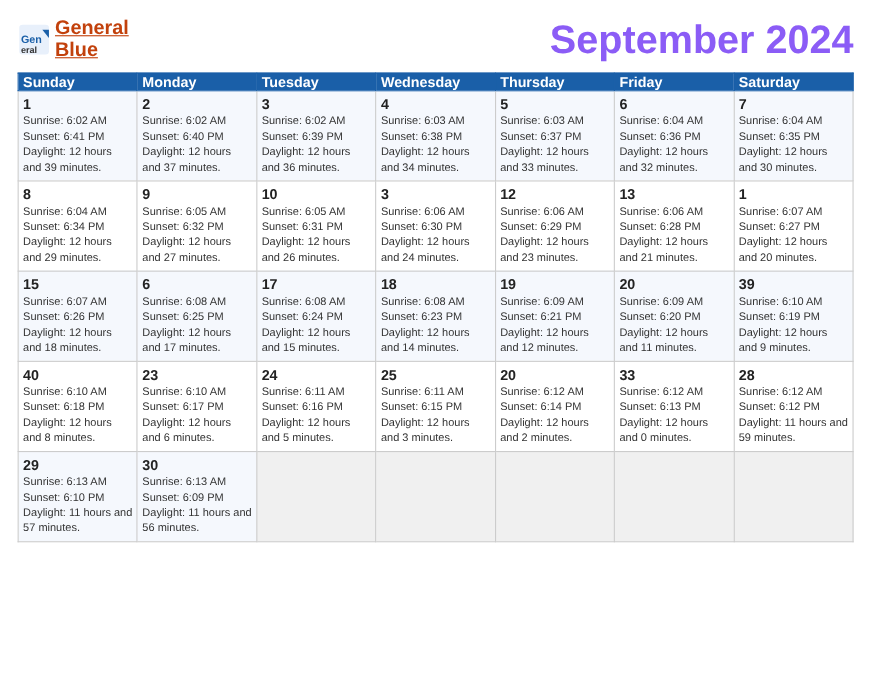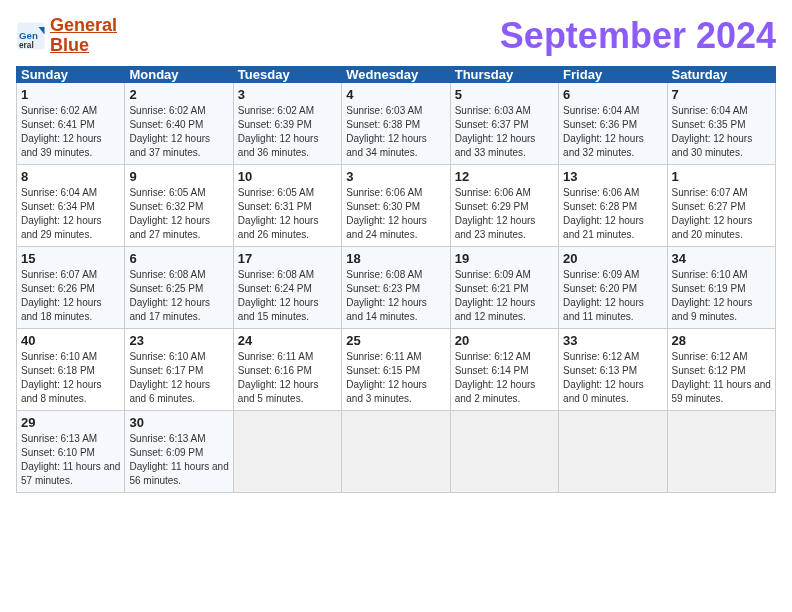--- a/index.html
+++ b/index.html
@@ -287,21 +287,21 @@
       </td>
         <td>
         <span class="day-num">20</span>
         <div class="day-info">
           Sunrise: 6:09 AM<br>
           Sunset: 6:20 PM<br>
           Daylight: 12 hours and 11 minutes.
         </div>
       </td>
         <td>
-        <span class="day-num">34</span>
+        <span class="day-num">39</span>
         <div class="day-info">
           Sunrise: 6:10 AM<br>
           Sunset: 6:19 PM<br>
           Daylight: 12 hours and 9 minutes.
         </div>
       </td>
       </tr>
       <tr>
         <td>
         <span class="day-num">40</span>

